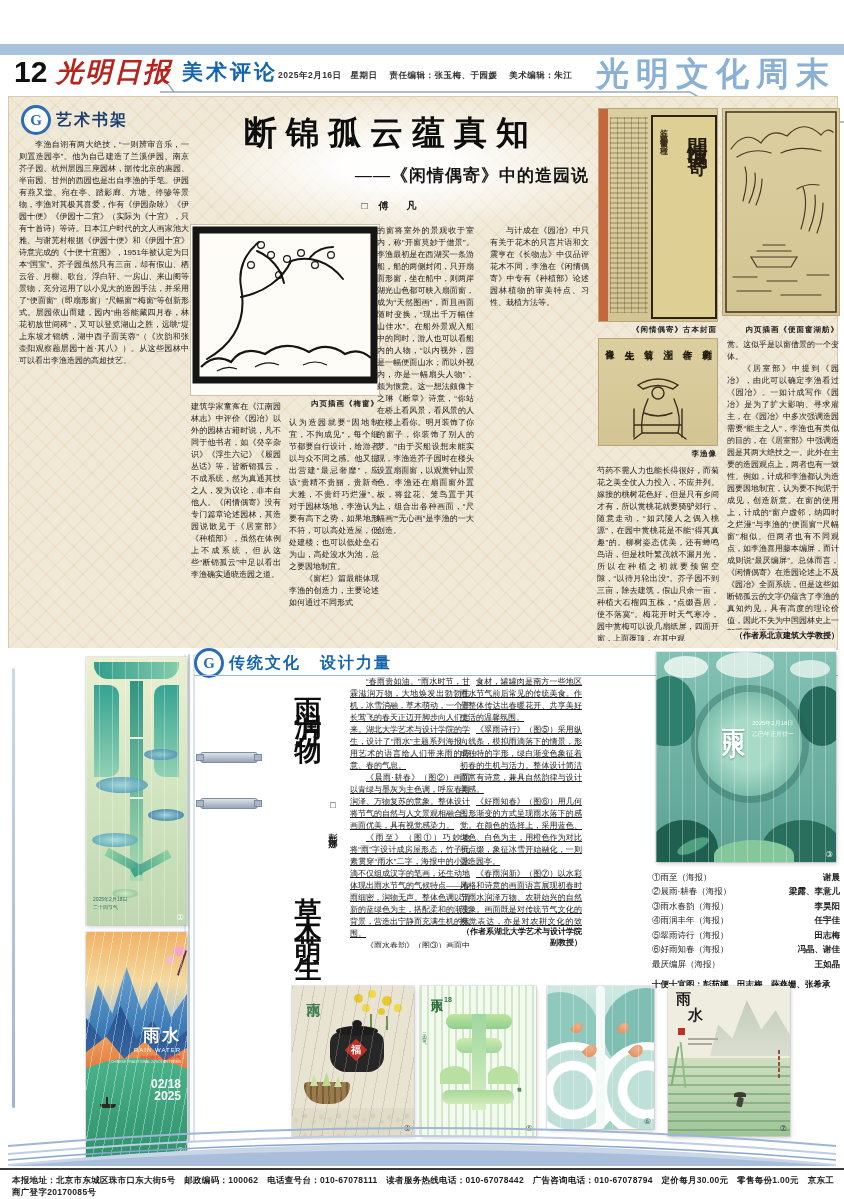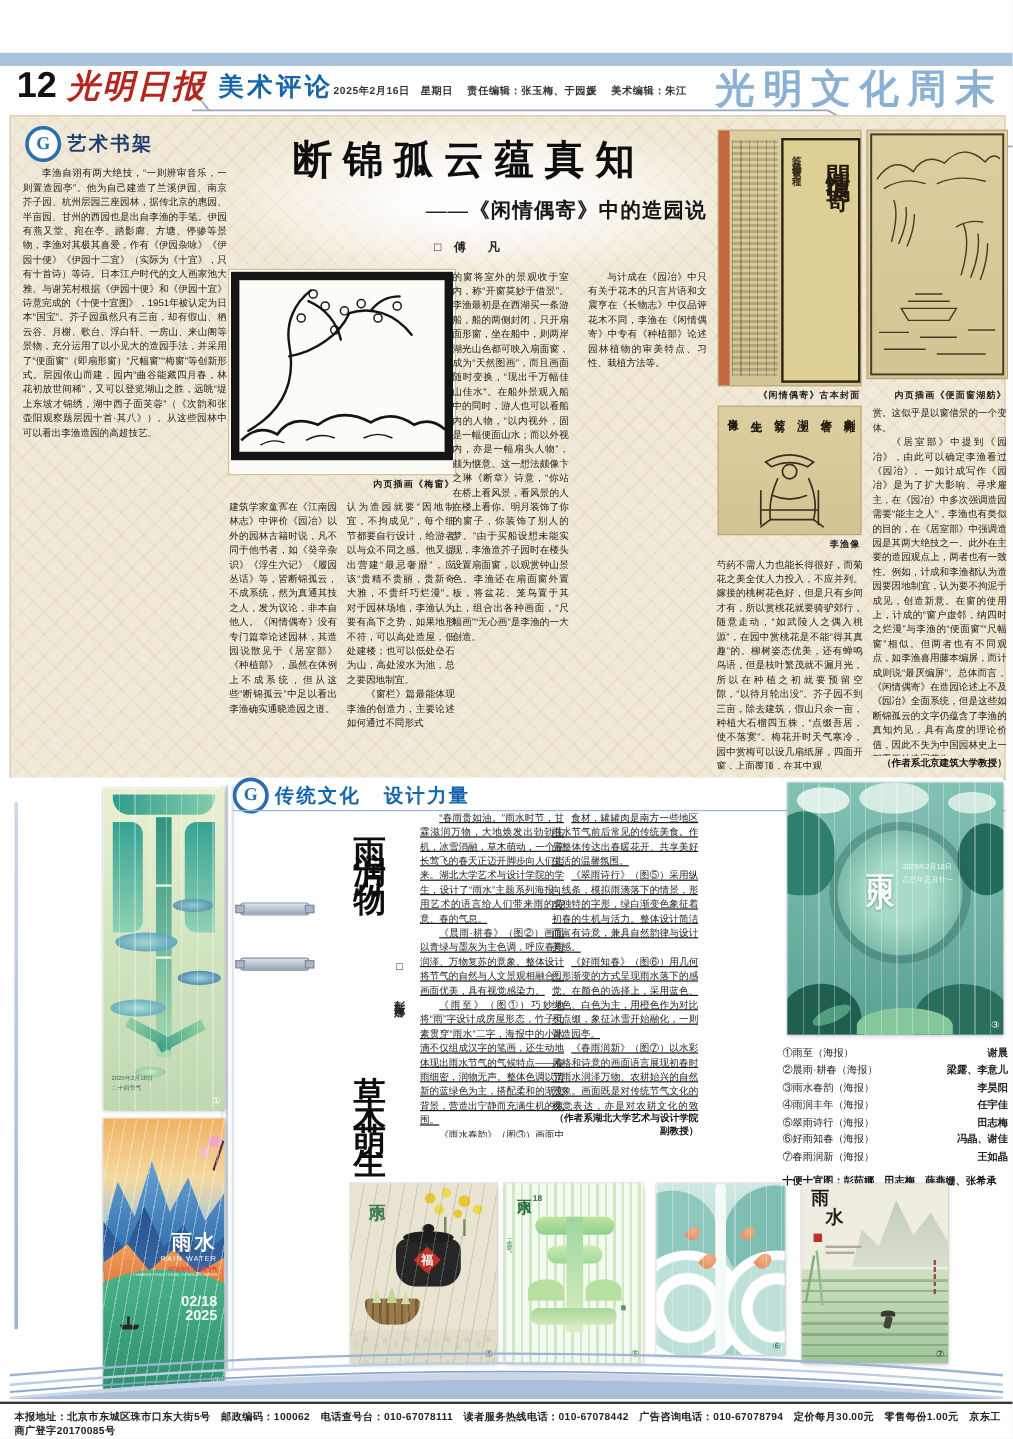--- a/index.html
+++ b/index.html
@@ -112,21 +112,21 @@
             <circle cx="88" cy="50" r="3.4"></circle>
           <circle cx="60" cy="40" r="3.4"></circle>
             <circle cx="140" cy="30" r="3.4"></circle>
         </g>
         <path d="M10,142 q14,-14 30,-5 q12,-17 34,-8 q20,-15 44,-2 q18,-11 36,2 q14,-7 26,4" fill="none" stroke="#151515" stroke-width="2.2"></path>
         <path d="M26,146 q10,-6 20,-2 M64,142 q12,-7 24,-2 M112,140 q12,-6 24,0" fill="none" stroke="#151515" stroke-width="1.2"></path>
       </svg>
     </div>
     <div class="abs caption" style="left:182px;top:302px;width:188px;">内页插画《梅窗》</div>
 
-    <div class="abs bt" style="left:182px;top:320px;width:90px;height:224px;">
+    <div class="abs bt" style="left:182px;top:304px;width:90px;height:224px;">
       <p class="noind">建筑学家童寯在《江南园林志》中评价《园冶》以外的园林古籍时说，凡不同于他书者，如《癸辛杂识》《浮生六记》《履园丛话》等，皆断锦孤云，不成系统，然为真通其技之人，发为议论，非本自他人。《闲情偶寄》没有专门篇章论述园林，其造园说散见于《居室部》《种植部》，虽然在体例上不成系统，但从这些“断锦孤云”中足以看出李渔确实通晓造园之道。</p>
     </div>
     <div class="abs bt" style="left:280px;top:320px;width:90px;height:224px;">
       <p class="noind">认为造园就要“因地制宜，不拘成见”，每个细节都要自行设计，给游者以与众不同之感。他又提出营建“最忌奢靡”，应该“贵精不贵丽，贵新奇大雅，不贵纤巧烂漫”。对于园林场地，李渔认为要有高下之势，如果地形不符，可以高处造屋，低处建楼；也可以低处垒石为山，高处浚水为池，总之要因地制宜。</p>
       <p>《窗栏》篇最能体现李渔的创造力，主要论述如何通过不同形式</p>
     </div>
 
     <div class="abs bt" style="left:356px;top:128px;width:97px;height:416px;margin-left:12px;">
       <p class="noind">的窗将室外的景观收于室内，称“开窗莫妙于借景”。李渔最初是在西湖买一条游船，船的两侧封闭，只开扇面形窗，坐在船中，则两岸湖光山色都可映入扇面窗，成为“天然图画”，而且画面随时变换，“现出千万幅佳山佳水”。在船外景观入船中的同时，游人也可以看船内的人物，“以内视外，固是一幅便面山水；而以外视内，亦是一幅扇头人物”，颇为惬意。这一想法颇像卞之琳《断章》诗意，“你站在桥上看风景，看风景的人在楼上看你。明月装饰了你的窗子，你装饰了别人的梦。”由于买船设想未能实现，李渔造芥子园时在楼头设置扇面窗，以观赏钟山景色。李渔还在扇面窗外置板，将盆花、笼鸟置于其上，组合出各种画面，“尺幅画”“无心画”是李渔的一大创造。</p>
     </div>
@@ -315,21 +315,21 @@
         </div>
       <div class="credit-row">
           <span>⑤翠雨诗行（海报）</span>
           <span class="nm">田志梅</span>
         </div>
       <div class="credit-row">
           <span>⑥好雨知春（海报）</span>
           <span class="nm">冯晶、谢佳</span>
         </div>
       <div class="credit-row">
-          <span>⑦春雨润新（海报）</span>
+          <span>最厌编屏（海报）</span>
           <span class="nm">王如晶</span>
         </div>
       <div class="instructors">十便十宜图：彭茹娜、田志梅、薛燕姗、张希承</div>
     </div>
 
     <div class="abs poster" style="left:284px;top:338px;width:122px;height:150px;background:#e8e4d1;">
       <div class="vcol" style="position:absolute;left:12px;top:6px;font:bold 14px 'Liberation Serif',serif;color:#3f7f4f;height:40px;">雨水</div>
       <div style="position:absolute;right:8px;top:4px;width:56px;height:40px;">
         <div style="position:absolute;left:4px;top:4px;width:9px;height:9px;border-radius:50%;background:#e8c832;"></div>
         <div style="position:absolute;left:18px;top:0;width:8px;height:8px;border-radius:50%;background:#f0d84a;"></div>

